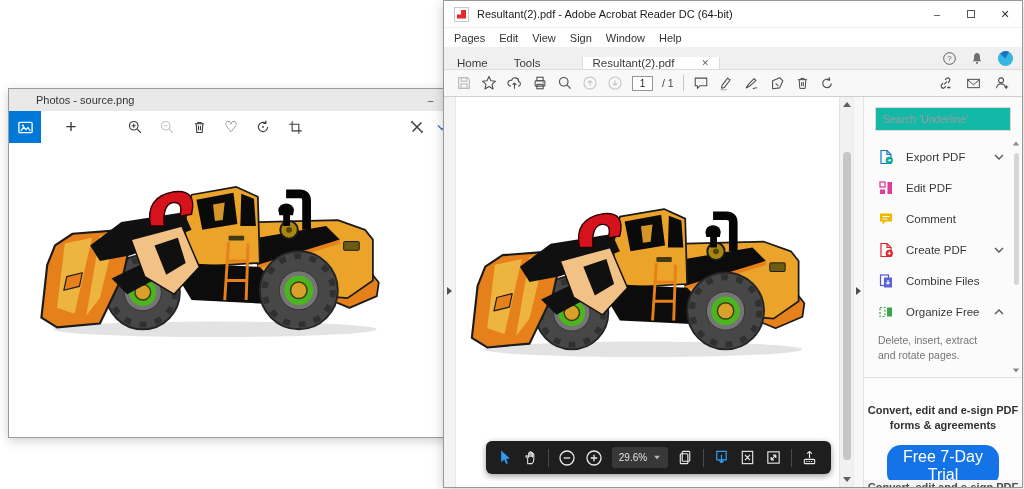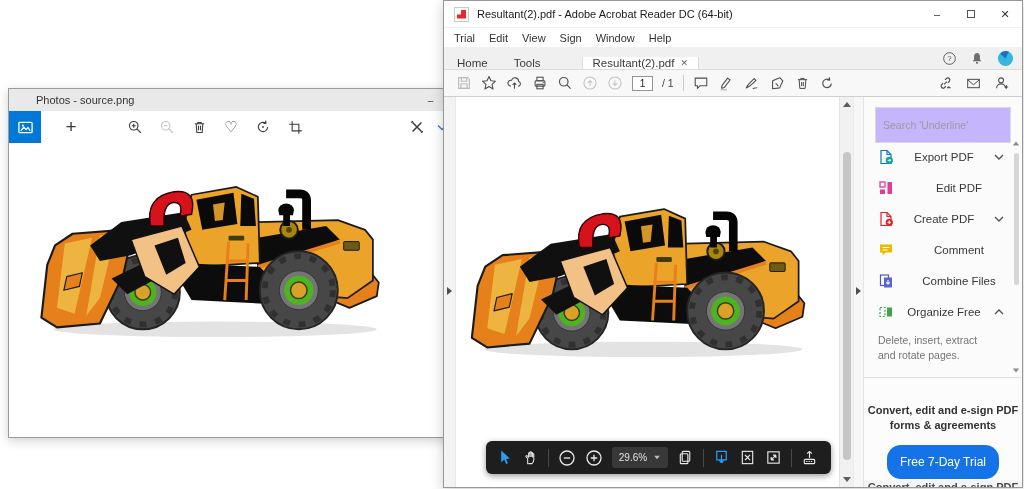--- a/index.html
+++ b/index.html
@@ -35,21 +35,21 @@
   .acrobat { left:443px; top:0; width:580px; height:488px; background:#fff; border:1px solid #989898; box-shadow:0 3px 12px rgba(0,0,0,.2); }
   .ac-titlebar { position:absolute; left:0; top:0; right:0; height:27px; background:#fff; display:flex; align-items:center; border-bottom:1px solid #f0f0f0; }
   .ac-title { font-size:11px; color:#1a1a1a; margin-left:8px; }
   .ac-wc .wc { width:34px; height:26px; font-size:11px; color:#333; }
   .pdf-badge { width:15px; height:15px; margin-left:10px; position:relative; background:#fff; border:1px solid #c9c9c9; }
   .pdf-badge::after { content:""; position:absolute; left:2px; top:2px; right:2px; bottom:2px; background:#e4282d; clip-path:polygon(0 0,100% 0,100% 100%,0 100%,0 55%,45% 55%,45% 0); }
   .ac-menubar { position:absolute; left:0; top:27px; right:0; height:19px; background:#fff; display:flex; align-items:center; gap:14px; padding-left:10px; }
   .menu-item { font-size:11px; color:#333; }
   .ac-tabbar { position:absolute; left:0; top:46px; right:0; height:23px; background:#f0f0f0; border-bottom:1px solid #dcdcdc; display:flex; align-items:flex-end; }
   .tab { font-size:11.5px; color:#3b3b3b; display:flex; align-items:center; padding:0 13px; }
-  .tab-active { background:#fff; border-left:1px solid #dcdcdc; border-right:1px solid #dcdcdc; margin-left:28px; padding:0 10px; gap:6px; }
+  .tab-active { background:#fff; border-left:1px solid #dcdcdc; border-right:1px solid #dcdcdc; margin-left:28px; padding:0 10px; gap:27px; }
   .tab-close { font-size:9px; color:#666; }
   .tabbar-right { position:absolute; right:8px; top:0; height:23px; display:flex; align-items:center; gap:13px; }
 
   .ac-toolbar { position:absolute; left:0; top:69px; right:0; height:27px; background:#f8f8f8; border-bottom:1px solid #cfcfcf; display:flex; align-items:center; gap:9px; padding:0 12px; }
   .tb-div { width:1px; height:16px; background:#c9c9c9; }
   .page-input { width:21px; height:15px; font-size:10px; text-align:center; border:1px solid #949494; background:#fff; color:#222; }
   .page-total { font-size:10.5px; color:#444; }
   .tb-right { margin-left:auto; display:flex; gap:11px; align-items:center; }
 
   .ac-content { position:absolute; left:0; top:96px; right:0; bottom:0; background:#fff; }
@@ -58,36 +58,36 @@
   .pdf-page { position:absolute; left:12px; top:0; width:383px; bottom:0; background:#fff; }
 
   .doc-scroll { position:absolute; left:395px; top:0; bottom:0; width:14px; background:#f1f1f1; border-left:1px solid #e3e3e3; display:flex; flex-direction:column; align-items:center; justify-content:space-between; padding:5px 0; }
   .doc-thumb { position:absolute; left:2.5px; top:55px; width:8px; height:308px; background:#c6c6c6; border-radius:4px; }
   .collapse-strip { position:absolute; left:409px; top:0; bottom:0; width:10px; background:#f7f7f7; border-left:1px solid #ececec; }
   .collapse-strip .tri-right { position:absolute; left:2px; top:50%; margin-top:-5px; }
 
   
   .tools-pane { position:absolute; left:419px; right:0; top:0; bottom:0; background:#fbfbfb; border-left:1px solid #e4e4e4; }
   .pane-top { position:absolute; left:0; right:0; top:0; height:281px; border-bottom:1px solid #e2e2e2; }
-  .pane-search { position:absolute; left:11px; top:10px; width:136px; height:36px; border:1px solid #dadada; background:#c4b5fd; font-size:10.5px; color:#333; padding:0 7px; }
+  .pane-search { position:absolute; left:11px; top:10px; width:136px; height:24px; border:1px solid #dadada; background:#14b8a6; font-size:10.5px; color:#333; padding:0 7px; }
   .pane-search::placeholder { color:#9c9c9c; }
   .tool-list { position:absolute; left:0; top:44px; right:10px; }
-  .tool-row { height:31px; display:flex; align-items:center; padding-left:14px; gap:12px;text-align:center; }
+  .tool-row { height:31px; display:flex; align-items:center; padding-left:14px; gap:12px; }
   .tool-label { font-size:11.5px; color:#383838; flex:1; }
   .tool-chev { margin-right:8px; }
   .tool-desc { position:absolute; left:14px; top:236px; width:118px; font-size:10.5px; color:#757575; line-height:1.45; }
   .pane-scroll { position:absolute; right:1px; top:44px; height:232px; width:10px; }
   .pane-scroll .tri-up { position:absolute; top:0; left:1px; transform:scale(.8); border-bottom-color:#8a8a8a; }
   .pane-scroll .tri-down { position:absolute; bottom:0; left:1px; transform:scale(.8); border-top-color:#8a8a8a; }
   .pane-thumb { position:absolute; right:2px; top:12px; width:5px; height:132px; background:#d6d6d6; border-radius:3px; }
 
   .pane-promo { position:absolute; left:0; right:0; top:282px; bottom:0; background:#fcfcfc; text-align:center; }
   .promo-line { font-size:11px; font-weight:bold; color:#323232; line-height:1.35; }
   .promo-wrap { margin-top:24px; }
-  .trial-btn { margin:12px auto 0; width:112px; height:34px; border:none; border-radius:14px; background:#1473e6; color:#fff; font-size:12px; font-family:"Liberation Sans", sans-serif; display:block; }
+  .trial-btn { margin:12px auto 0; width:112px; height:42px; border:none; border-radius:14px; background:#1473e6; color:#fff; font-size:16px; font-family:"Liberation Sans", sans-serif; display:block; }
   .clipped { position:absolute; left:0; right:0; bottom:0; height:7px; overflow:hidden; background:#f5f5f5; }
   .clipped span { display:block; margin-top:1px; font-size:11px; font-weight:bold; color:#4a4a4a; }
 
   
   .float-bar { position:absolute; left:42px; top:344px; width:345px; height:33px; background:#1e1e1e; border-radius:6px; box-shadow:0 2px 6px rgba(0,0,0,.4); display:flex; align-items:center; gap:9px; padding:0 10px; }
   .fb-div { width:1px; height:18px; background:#4a4a4a; }
   .zoom-box { width:56px; height:21px; background:#383838; border-radius:3px; display:flex; align-items:center; justify-content:center; gap:6px; }
   .zoom-box .lvl { font-size:10px; color:#e2e2e2; }
   .zoom-box .tri-down { transform:scale(.7); border-top-color:#bdbdbd; }
 
@@ -259,21 +259,21 @@
       <div class="wc-group ac-wc" style="height:26px">
         <div class="wc">–</div>
         <div class="wc">
             <span class="maxbox"></span>
           </div>
         <div class="wc">✕</div>
       </div>
     </div>
 
     <div class="ac-menubar">
-      <span class="menu-item">Trial</span>
+      <span class="menu-item">Pages</span>
       <span class="menu-item">Edit</span>
       <span class="menu-item">View</span>
       <span class="menu-item">Sign</span>
       <span class="menu-item">Window</span>
       <span class="menu-item">Help</span>
     </div>
 
     <div class="ac-tabbar">
       <div class="tab">Home</div>
       <div class="tab">Tools</div>
@@ -449,41 +449,41 @@
             <div class="tool-row">
               <svg width="16" height="16" viewBox="0 0 16 16">
                   <rect x="2" y="2" width="5" height="5" fill="none" stroke="#e23d96" stroke-width="1.3"></rect>
                   <rect x="9.5" y="2" width="4.5" height="12" fill="#e23d96"></rect>
                   <rect x="2" y="9.5" width="5" height="4.5" fill="#e23d96"></rect>
                 </svg>
               <span class="tool-label">Edit PDF</span>
             </div>
             <div class="tool-row">
               <svg width="16" height="16" viewBox="0 0 16 16">
+                  <path d="M2,2.5 h12 v8 h-6.5 l-3,3 v-3 H2 z" fill="#edb900"></path>
+                  <path d="M4.5,5.5 h7 M4.5,8 h5" stroke="#fff" stroke-width="1.2"></path>
+                </svg>
+              <span class="tool-label">Comment</span>
+            </div>
+            <div class="tool-row">
+              <svg width="16" height="16" viewBox="0 0 16 16">
                   <path d="M3,1.5 h6 l4,4 V14.5 h-10 z" fill="none" stroke="#e12128" stroke-width="1.2"></path>
                   <path d="M9,1.5 v4 h4" fill="none" stroke="#e12128" stroke-width="1.2"></path>
                   <circle cx="11.3" cy="11.3" r="3.6" fill="#e12128"></circle>
                   <path d="M11.3,9.5 v3.6 M9.5,11.3 h3.6" stroke="#fff" stroke-width="1.1"></path>
                 </svg>
               <span class="tool-label">Create PDF</span>
               <span class="tool-chev">
                   <svg width="10" height="6" viewBox="0 0 10 6" fill="none" stroke="#555" stroke-width="1.4">
                     <path d="M1,1 L5,5 L9,1"></path>
                   </svg>
                 </span>
             </div>
             <div class="tool-row">
               <svg width="16" height="16" viewBox="0 0 16 16">
-                  <path d="M2,2.5 h12 v8 h-6.5 l-3,3 v-3 H2 z" fill="#edb900"></path>
-                  <path d="M4.5,5.5 h7 M4.5,8 h5" stroke="#fff" stroke-width="1.2"></path>
-                </svg>
-              <span class="tool-label">Comment</span>
-            </div>
-            <div class="tool-row">
-              <svg width="16" height="16" viewBox="0 0 16 16">
                   <rect x="2.5" y="2" width="8" height="10.5" fill="none" stroke="#5059c9" stroke-width="1.2"></rect>
                   <rect x="6" y="4.5" width="8" height="10" fill="#5a63d8"></rect>
                   <path d="M10,7 v4 M10,11 l-1.7,-1.7 M10,11 l1.7,-1.7" stroke="#fff" stroke-width="1.1" fill="none"></path>
                 </svg>
               <span class="tool-label">Combine Files</span>
             </div>
             <div class="tool-row">
               <svg width="16" height="16" viewBox="0 0 16 16">
                   <rect x="2" y="3.5" width="5" height="9" fill="none" stroke="#3aa549" stroke-width="1.2" stroke-dasharray="2 1.6"></rect>
                   <rect x="9" y="3.5" width="5" height="9" fill="#3aa549"></rect>

